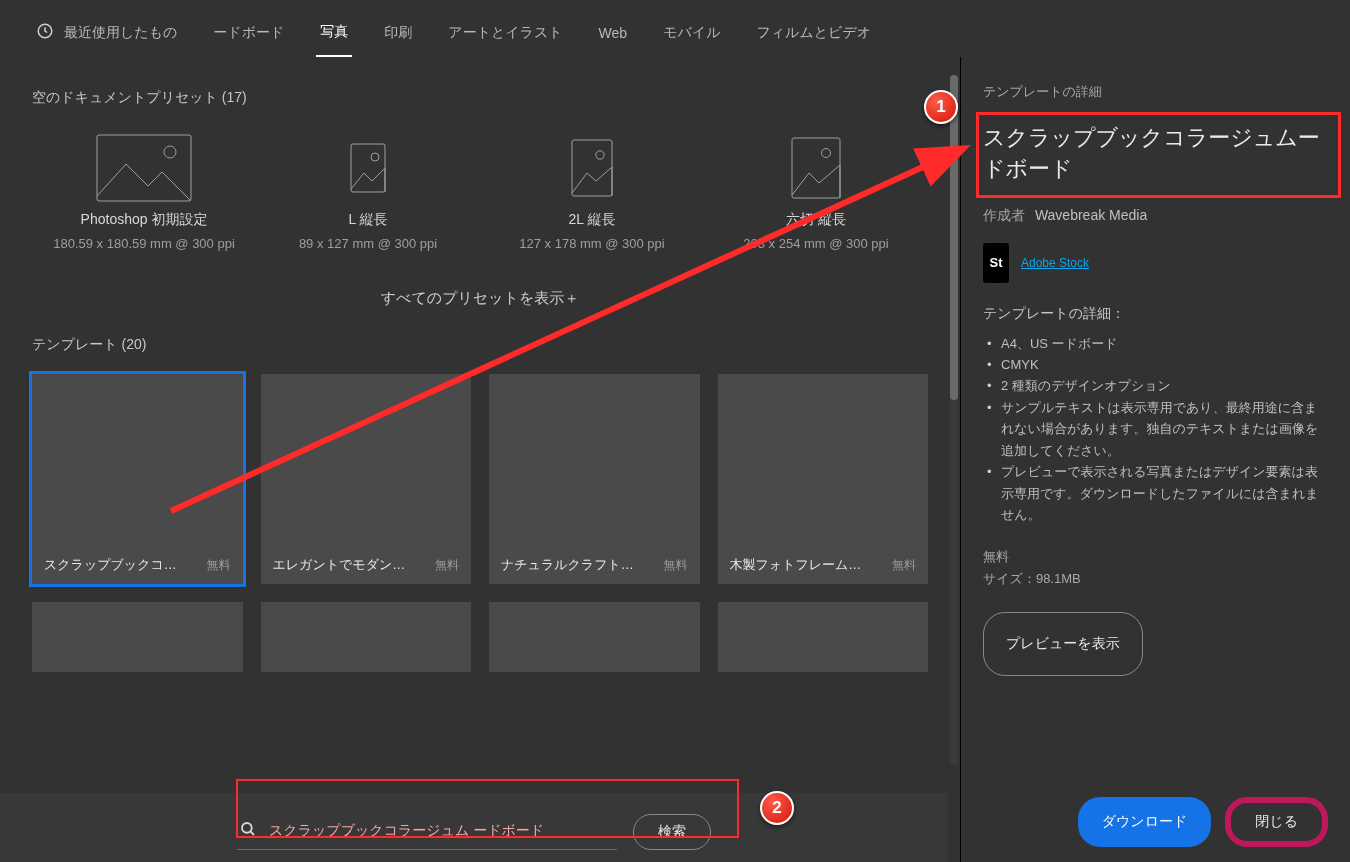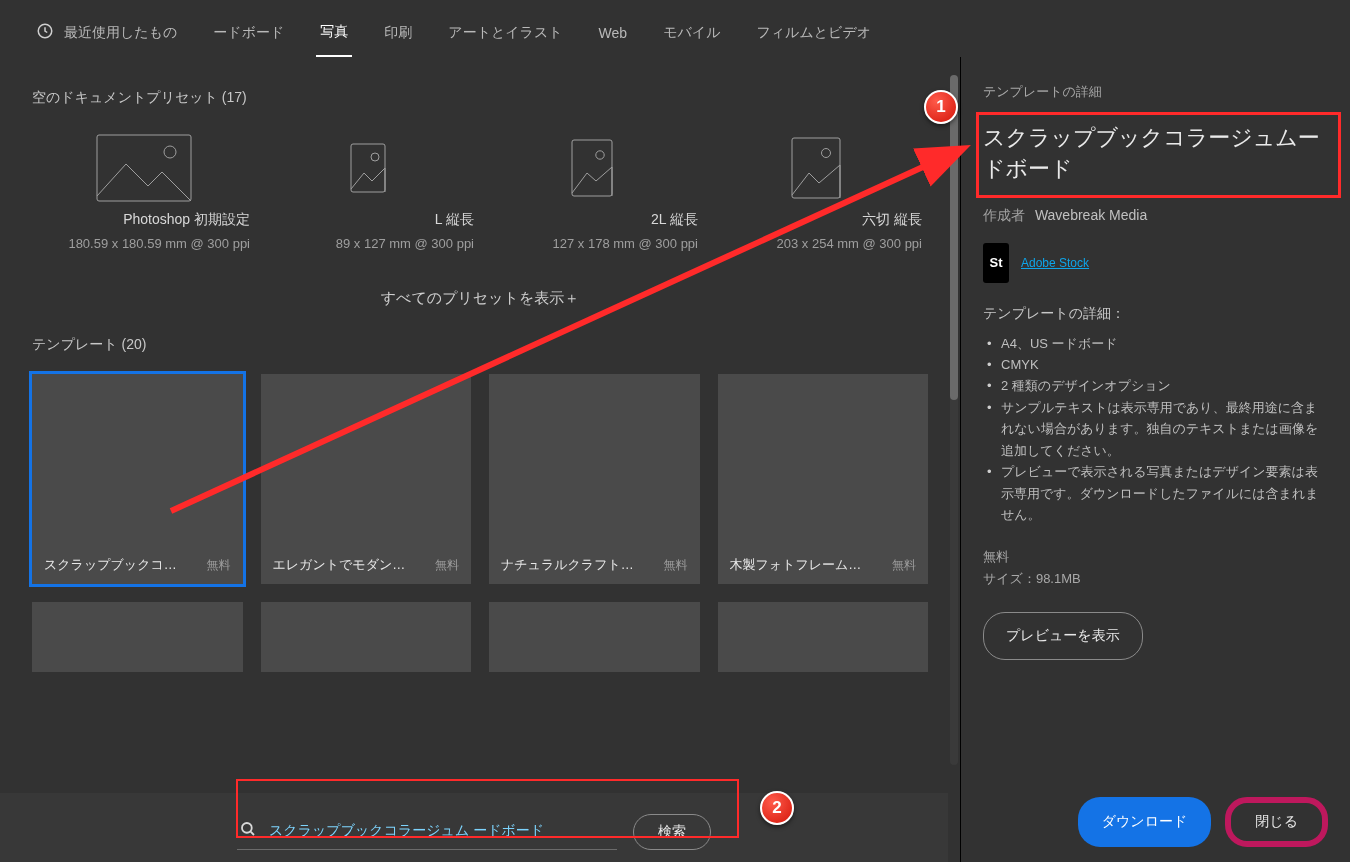--- a/index.html
+++ b/index.html
@@ -35,21 +35,21 @@
 }
 .scrollbar {
   position: absolute; top: 18px; right: 2px; width: 8px; height: 690px;
 }
 .scroll-track { position: absolute; inset: 0; background: #3a3a3a; border-radius: 4px; }
 .scroll-thumb { position: absolute; top: 0; left: 0; width: 8px; height: 325px; background: #6a6a6a; border-radius: 4px; }
 
 .section-title { color: #c8c8c8; font-size: 14px; margin-bottom: 20px; }
 
 .presets { display: flex; gap: 0; margin-bottom: 20px; }
-.preset { flex: 1; text-align: right; padding: 6px 6px 0 6px; cursor: pointer; }
+.preset { flex: 1; text-align: center; padding: 6px 6px 0 6px; cursor: pointer; }
 .preset-icon { height: 70px; display: flex; align-items: center; justify-content: center; margin-bottom: 8px; }
 .preset-icon svg { stroke: #9e9e9e; fill: none; }
 .preset-name { color: #d8d8d8; font-size: 14px; margin-bottom: 6px; }
 .preset-dim { color: #9e9e9e; font-size: 13px; line-height: 1.4; }
 
 .show-all { text-align: center; color: #cfcfcf; font-size: 15px; padding: 16px 0 28px 0; cursor: pointer; }
 
 .templates-grid { display: grid; grid-template-columns: repeat(4, 1fr); gap: 18px; }
 .template-card {
   background: #4a4a4a; height: 210px; position: relative; cursor: pointer;
@@ -61,21 +61,21 @@
 .template-name { color: #e8e8e8; white-space: nowrap; overflow: hidden; text-overflow: ellipsis; max-width: 140px; }
 .template-price { color: #9e9e9e; font-size: 12px; }
 
 
 .search-wrap {
   position: absolute; bottom: 0; left: 0; right: 12px; height: 78px;
   background: #383838; display: flex; align-items: center; justify-content: center;
 }
 .search-box { display: flex; align-items: center; gap: 12px; border-bottom: 1px solid #6b6b6b; padding: 6px 0 8px 2px; width: 380px; }
 .search-box input {
-  background: transparent; border: none; outline: none; color: #7dd3fc;
+  background: transparent; border: none; outline: none; color: #fca5a5;
   font-size: 14px; flex: 1;
 }
 .search-btn {
   border: 1px solid #8a8a8a; background: transparent; color: #e8e8e8;
   border-radius: 20px; padding: 8px 24px; font-size: 14px; margin-left: 16px; cursor: pointer;
 }
 .search-icon svg { width: 18px; height: 18px; }
 
 
 .right {
@@ -101,21 +101,21 @@
 }
 .details-list li::before {
   content: "•"; position: absolute; left: 0; color: #cfcfcf;
 }
 
 .price-free { color: #a8a8a8; font-size: 13px; margin-top: 22px; }
 .size-line { color: #a8a8a8; font-size: 13px; margin-top: 4px; }
 
 .preview-btn {
   border: 1px solid #8a8a8a; background: transparent; color: #e8e8e8;
-  border-radius: 22px; padding: 14px 22px; font-size: 14px; margin-top: 24px; cursor: pointer;
+  border-radius: 22px; padding: 22px 22px; font-size: 14px; margin-top: 24px; cursor: pointer;
   width: fit-content;
 }
 
 .footer-buttons {
   position: absolute; bottom: 24px; right: 22px; display: flex; gap: 14px;
 }
 .btn-download {
   background: #1473e6; color: #fff; border: none; border-radius: 22px;
   padding: 10px 24px; font-size: 14px; cursor: pointer;
 }

